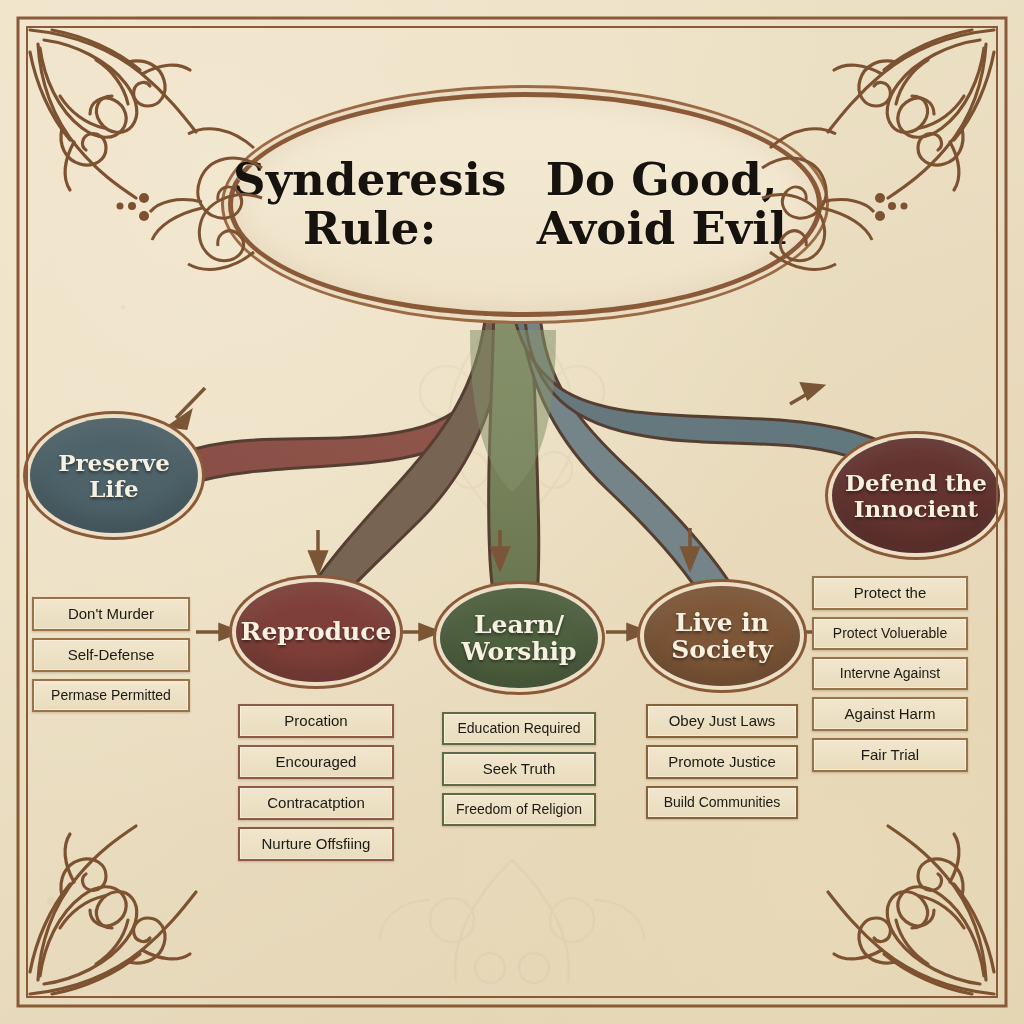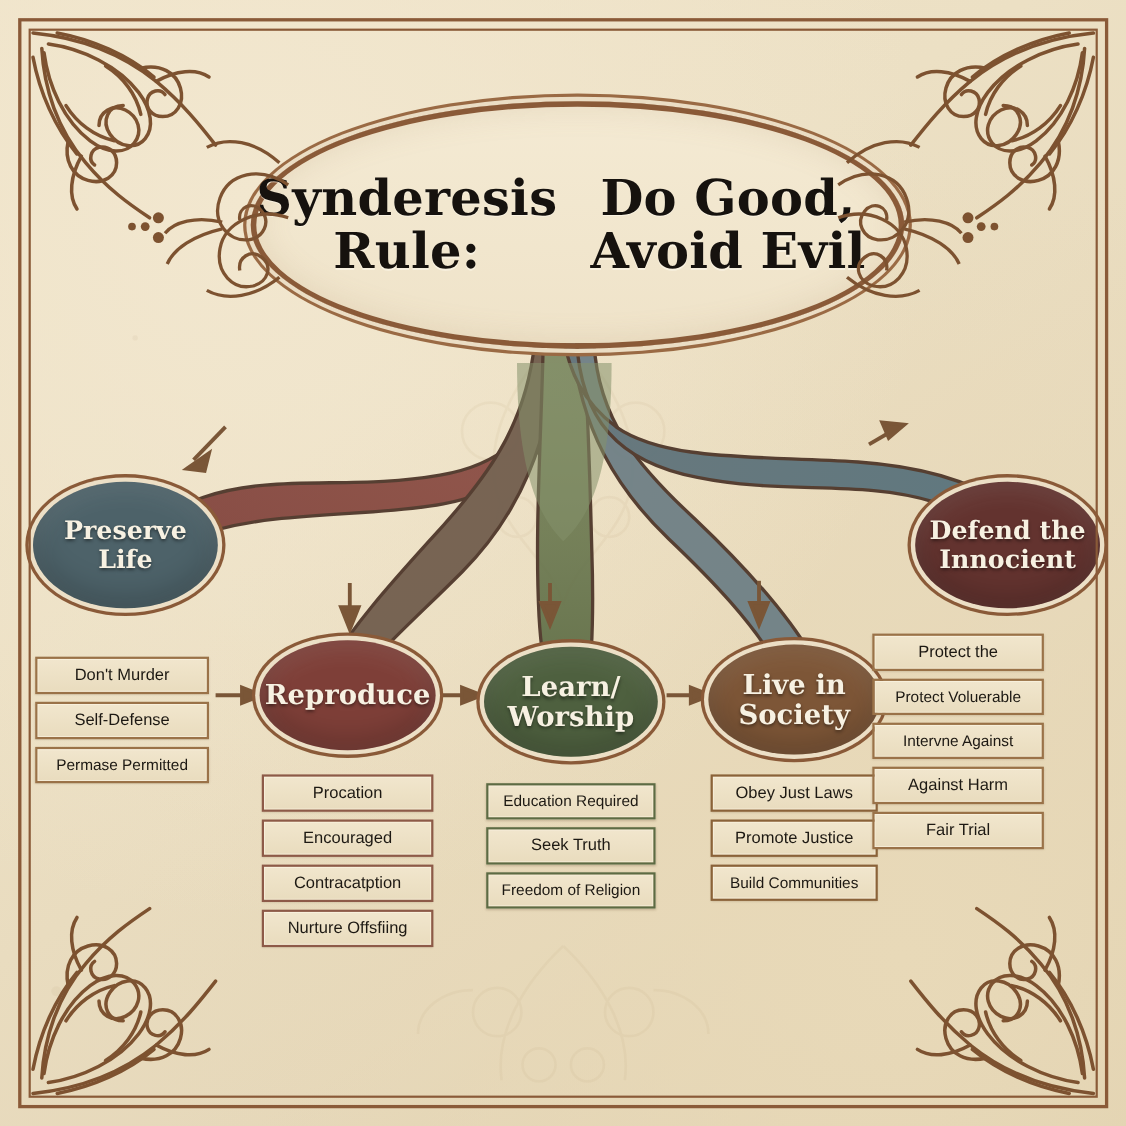--- a/index.html
+++ b/index.html
@@ -190,21 +190,21 @@
         <polygon points="842,632 824,625 824,639"></polygon>
       </g>
     </g>
   </svg>
 
   <div class="title-oval">
     <div class="title-line l1">Synderesis Rule:</div>
     <div class="title-line l2">Do Good, Avoid Evil</div>
   </div>
 
-  <div class="node" id="node0" style="left:30px;top:438px;width:168px;height:115px;background:#4d6269;font-size:23px;">
+  <div class="node" id="node0" style="left:30px;top:418px;width:168px;height:115px;background:#4d6269;font-size:23px;">
     <span>
       <em style="font-style:normal">Preserve</em><br>
       <em style="font-style:normal">Life</em>
     </span>
   </div>
 
   <div class="node" id="node1" style="left:236px;top:582px;width:160px;height:100px;background:#7e3f38;font-size:25px;">
     <span>
       <em style="font-style:normal">Reproduce</em>
     </span>
@@ -249,21 +249,21 @@
     <div class="leaf green">Seek Truth</div>
     <div class="leaf green" style="font-size:14px;">Freedom of Religion</div>
   </div>
 
   <div class="leafcol" style="left:646px;top:704px;width:152px;">
     <div class="leaf brown">Obey Just Laws</div>
     <div class="leaf brown">Promote Justice</div>
     <div class="leaf brown" style="font-size:14px;">Build Communities</div>
   </div>
 
-  <div class="leafcol" style="left:793px;top:576px;width:156px;">
+  <div class="leafcol" style="left:812px;top:576px;width:156px;">
     <div class="leaf">Protect the</div>
     <div class="leaf" style="font-size:14px;">Protect Voluerable</div>
     <div class="leaf" style="font-size:14px;">Intervne Against</div>
     <div class="leaf">Against Harm</div>
     <div class="leaf">Fair Trial</div>
   </div>
 
   <svg id="ornlayer" viewBox="0 0 1024 1024">
     <g stroke="#8a5a38" fill="none">
       <rect x="18" y="18" width="988" height="988" stroke-width="3"></rect>

